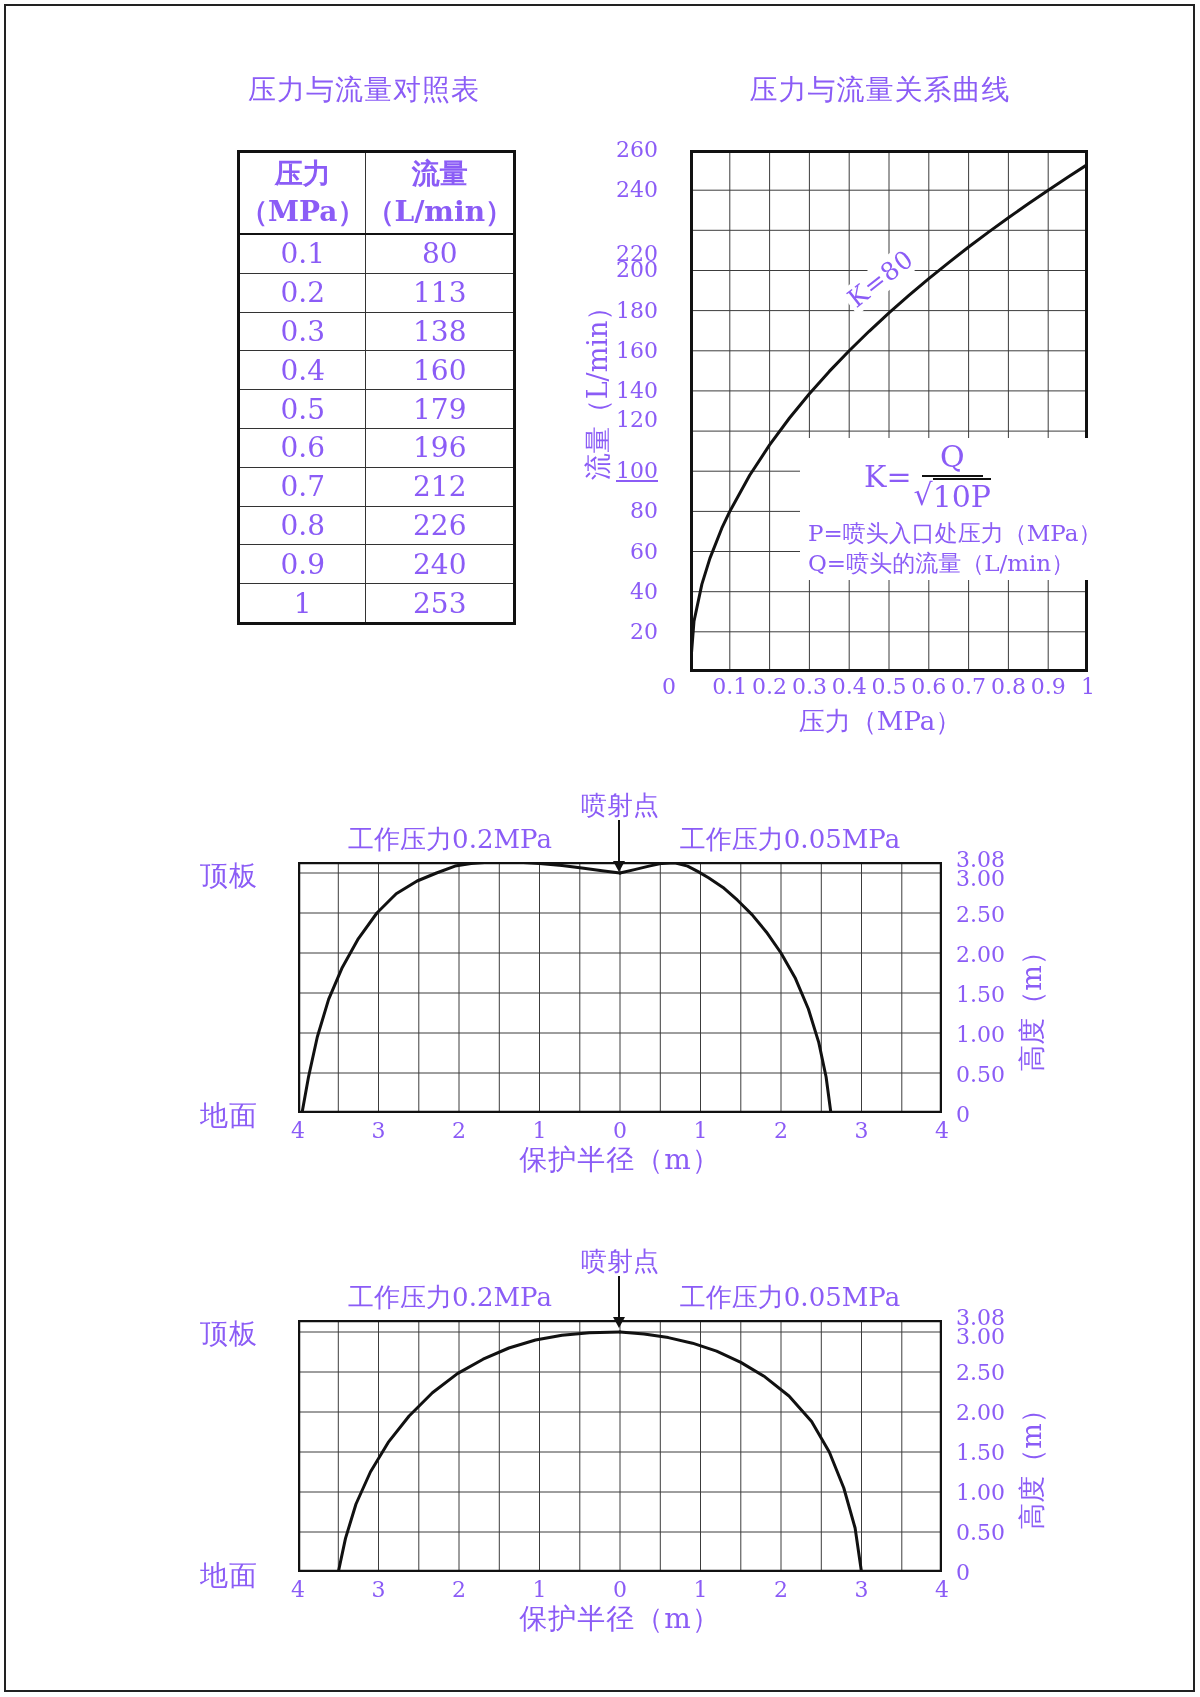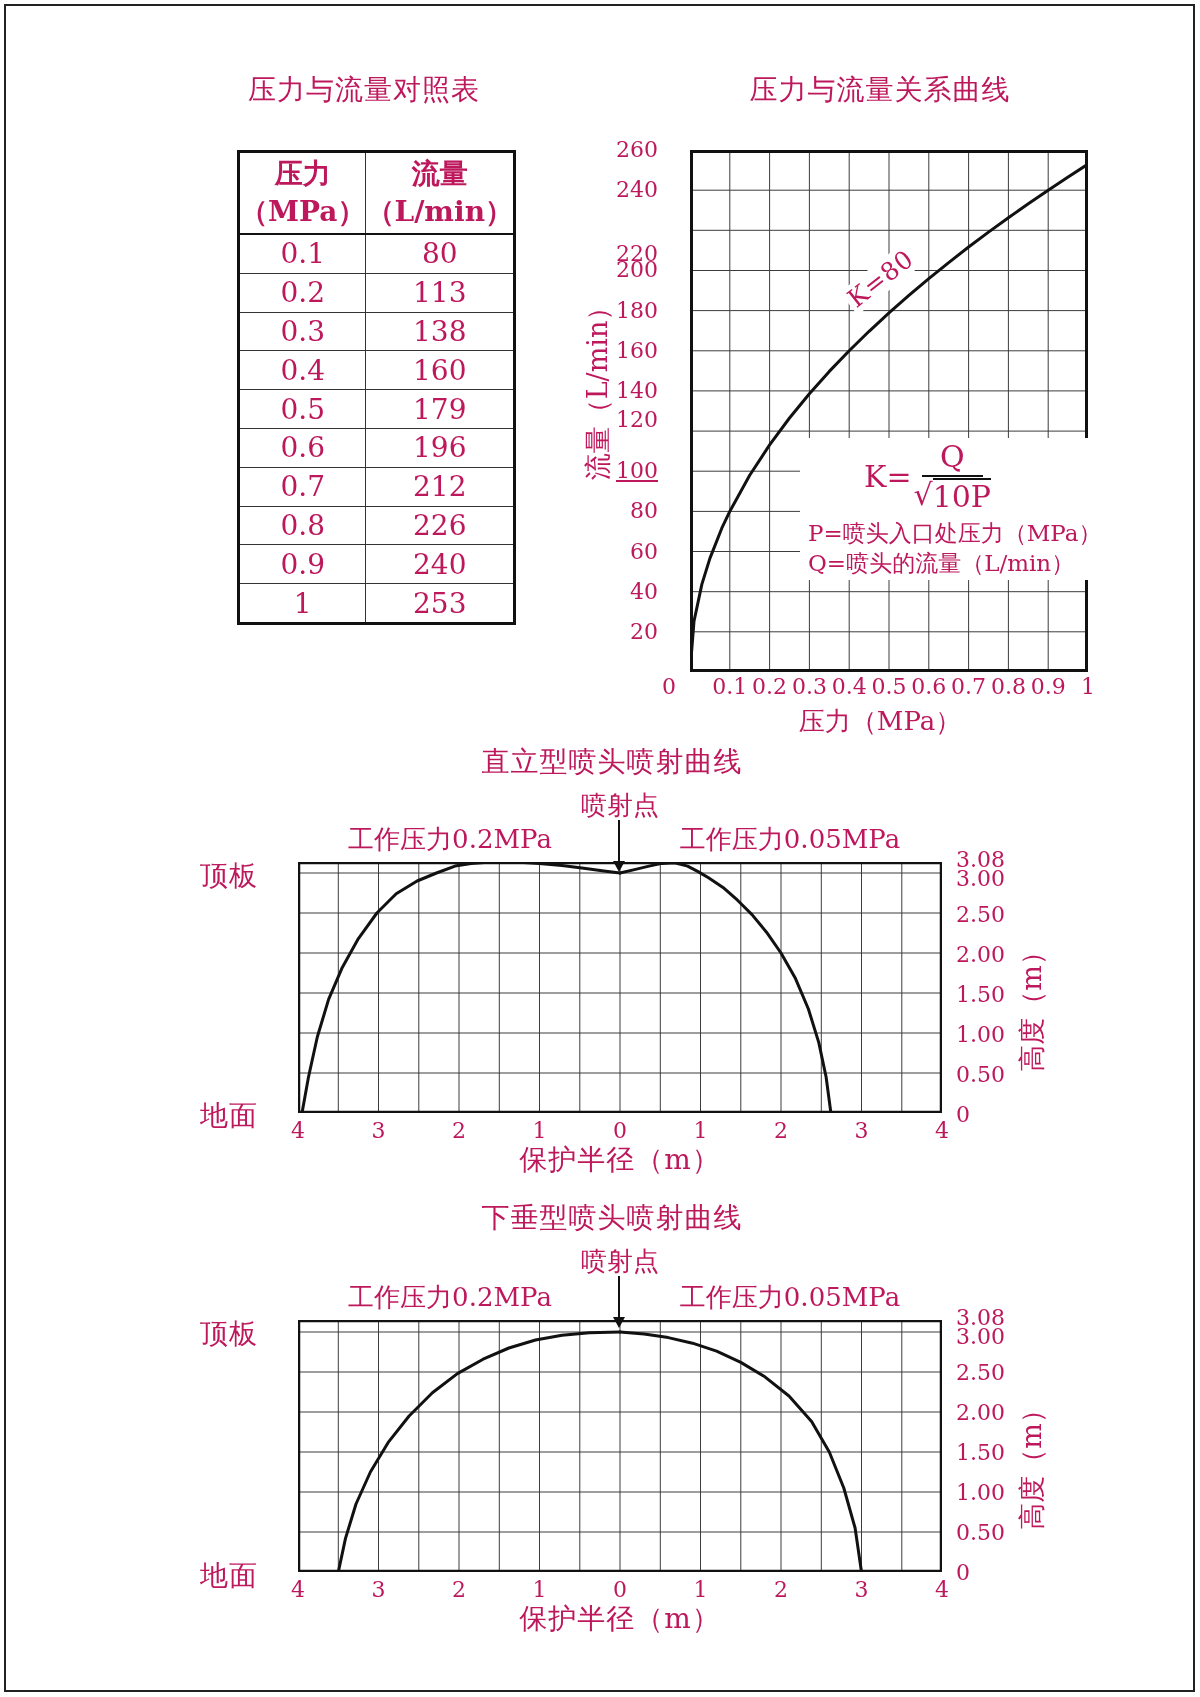--- a/index.html
+++ b/index.html
@@ -1,17 +1,17 @@
 <!DOCTYPE html>
 <html><head>
 <meta charset="utf-8">
 <style>
   html,body{margin:0;padding:0;background:#fff;}
   .page{position:relative;width:1200px;height:1697px;background:#ffffff;
-        font-family:"DejaVu Serif","Liberation Serif",serif;color:#be185d;overflow:hidden;}
+        font-family:"DejaVu Serif","Liberation Serif",serif;color:#8b5cf6;overflow:hidden;}
   .page-frame{position:absolute;left:4px;top:4px;right:5px;bottom:5px;border:2px solid #222;}
   .abs{position:absolute;}
   .ctr{text-align:center;}
   .sec-title{font-size:28px;line-height:32px;letter-spacing:1px;white-space:nowrap;}
   .sub{font-size:26px;line-height:30px;white-space:nowrap;}
   svg.plot{position:absolute;}
   .grid{stroke:#3c3c3c;stroke-width:1;}
   .frame3{fill:none;stroke:#111;stroke-width:3;}
   .frame2{fill:none;stroke:#111;stroke-width:2.5;}
   .curve{fill:none;stroke:#111;stroke-width:3;stroke-linecap:round;stroke-linejoin:round;}
@@ -178,21 +178,20 @@
       <span class="tick" style="left: 216.8px; top: 0px; width: 44px; text-align: center;">0.6</span>
       <span class="tick" style="left: 256.6px; top: 0px; width: 44px; text-align: center;">0.7</span>
       <span class="tick" style="left: 296.4px; top: 0px; width: 44px; text-align: center;">0.8</span>
       <span class="tick" style="left: 336.2px; top: 0px; width: 44px; text-align: center;">0.9</span>
       <span class="tick" style="left: 376px; top: 0px; width: 44px; text-align: center;">1</span>
     </div>
 
   <div class="vlabel" style="left:448px;top:372px;width:300px;">流量（L/min）</div>
   <div class="abs sub ctr" style="left:760px;top:706px;width:240px;">压力（MPa）</div>
 
-  <div class="abs sec-title ctr" style="left:412px;top:746px;width:400px;">直立型喷头喷射曲线</div>
   <div class="abs sub ctr" style="left:520px;top:790px;width:200px;">喷射点</div>
   <div class="abs sub ctr" style="left:300px;top:824px;width:300px;">工作压力0.2MPa</div>
   <div class="abs sub ctr" style="left:640px;top:824px;width:300px;">工作压力0.05MPa</div>
 
   <svg id="mid-plot" class="plot" style="left:298px;top:862px;" width="644" height="251" viewBox="0 0 644 251">
       <line x1="40.3" y1="0" x2="40.3" y2="251" class="grid"></line>
       <line x1="80.5" y1="0" x2="80.5" y2="251" class="grid"></line>
       <line x1="120.8" y1="0" x2="120.8" y2="251" class="grid"></line>
       <line x1="161.0" y1="0" x2="161.0" y2="251" class="grid"></line>
       <line x1="201.3" y1="0" x2="201.3" y2="251" class="grid"></line>
@@ -243,21 +242,20 @@
       <span class="tick" style="left: 300px; top: 0px; width: 44px; text-align: center;">0</span>
       <span class="tick" style="left: 380.5px; top: 0px; width: 44px; text-align: center;">1</span>
       <span class="tick" style="left: 461px; top: 0px; width: 44px; text-align: center;">2</span>
       <span class="tick" style="left: 541.5px; top: 0px; width: 44px; text-align: center;">3</span>
       <span class="tick" style="left: 622px; top: 0px; width: 44px; text-align: center;">4</span>
     </div>
 
   <div class="vlabel" style="left:932px;top:990px;width:200px;">高度（m）</div>
   <div class="abs sec-title ctr" style="left:420px;top:1144px;width:400px;">保护半径（m）</div>
 
-  <div class="abs sec-title ctr" style="left:412px;top:1202px;width:400px;">下垂型喷头喷射曲线</div>
   <div class="abs sub ctr" style="left:520px;top:1246px;width:200px;">喷射点</div>
   <div class="abs sub ctr" style="left:300px;top:1282px;width:300px;">工作压力0.2MPa</div>
   <div class="abs sub ctr" style="left:640px;top:1282px;width:300px;">工作压力0.05MPa</div>
 
   <svg id="bot-plot" class="plot" style="left:298px;top:1320px;" width="644" height="252" viewBox="0 0 644 252">
       <line x1="40.3" y1="0" x2="40.3" y2="252" class="grid"></line>
       <line x1="80.5" y1="0" x2="80.5" y2="252" class="grid"></line>
       <line x1="120.8" y1="0" x2="120.8" y2="252" class="grid"></line>
       <line x1="161.0" y1="0" x2="161.0" y2="252" class="grid"></line>
       <line x1="201.3" y1="0" x2="201.3" y2="252" class="grid"></line>

